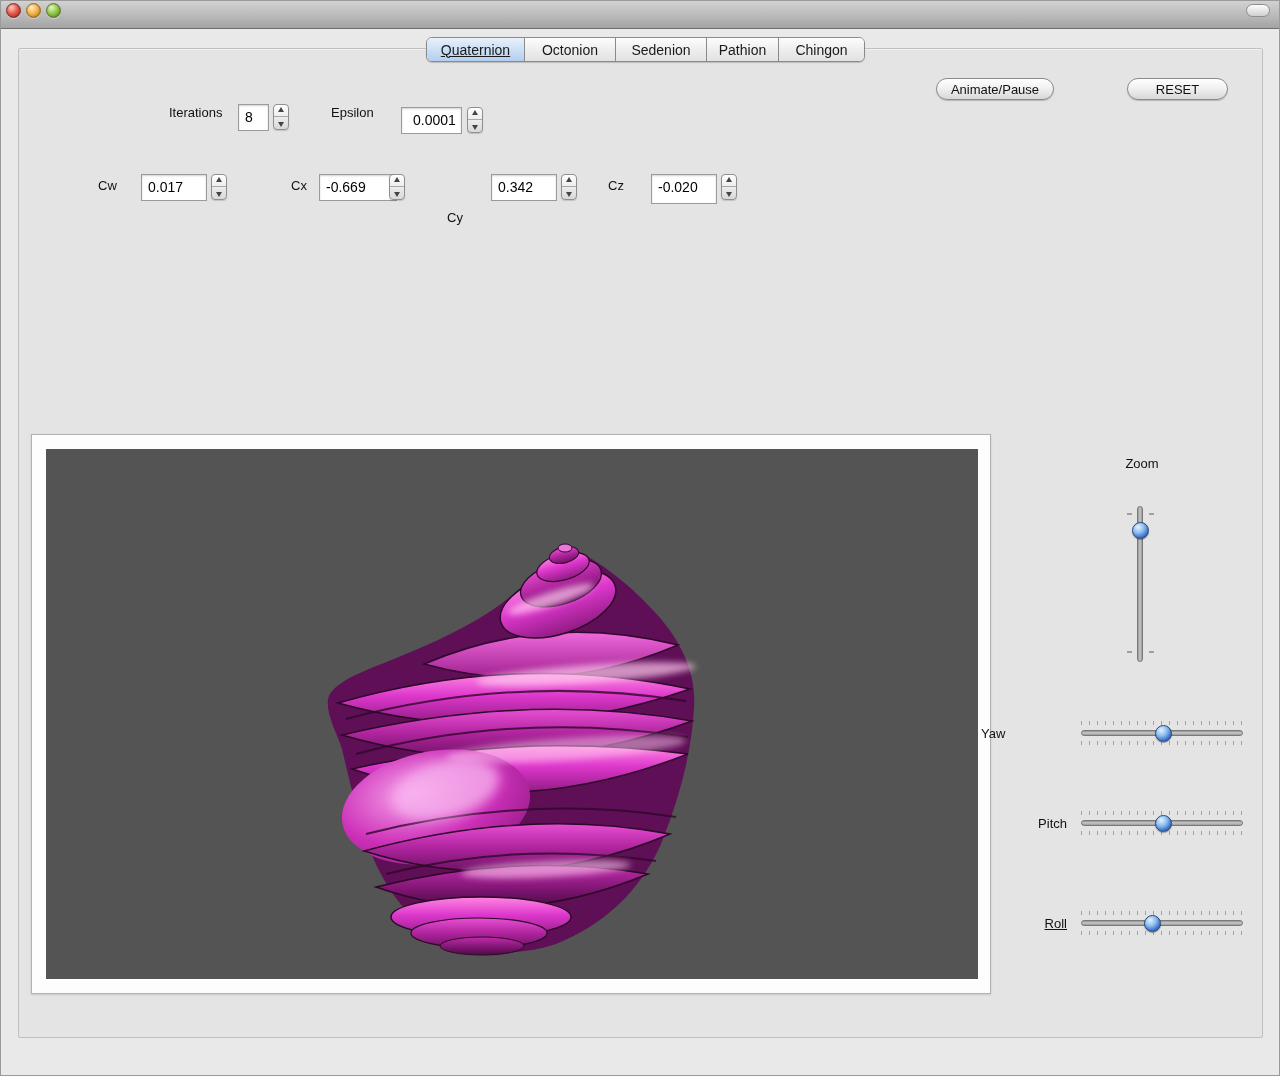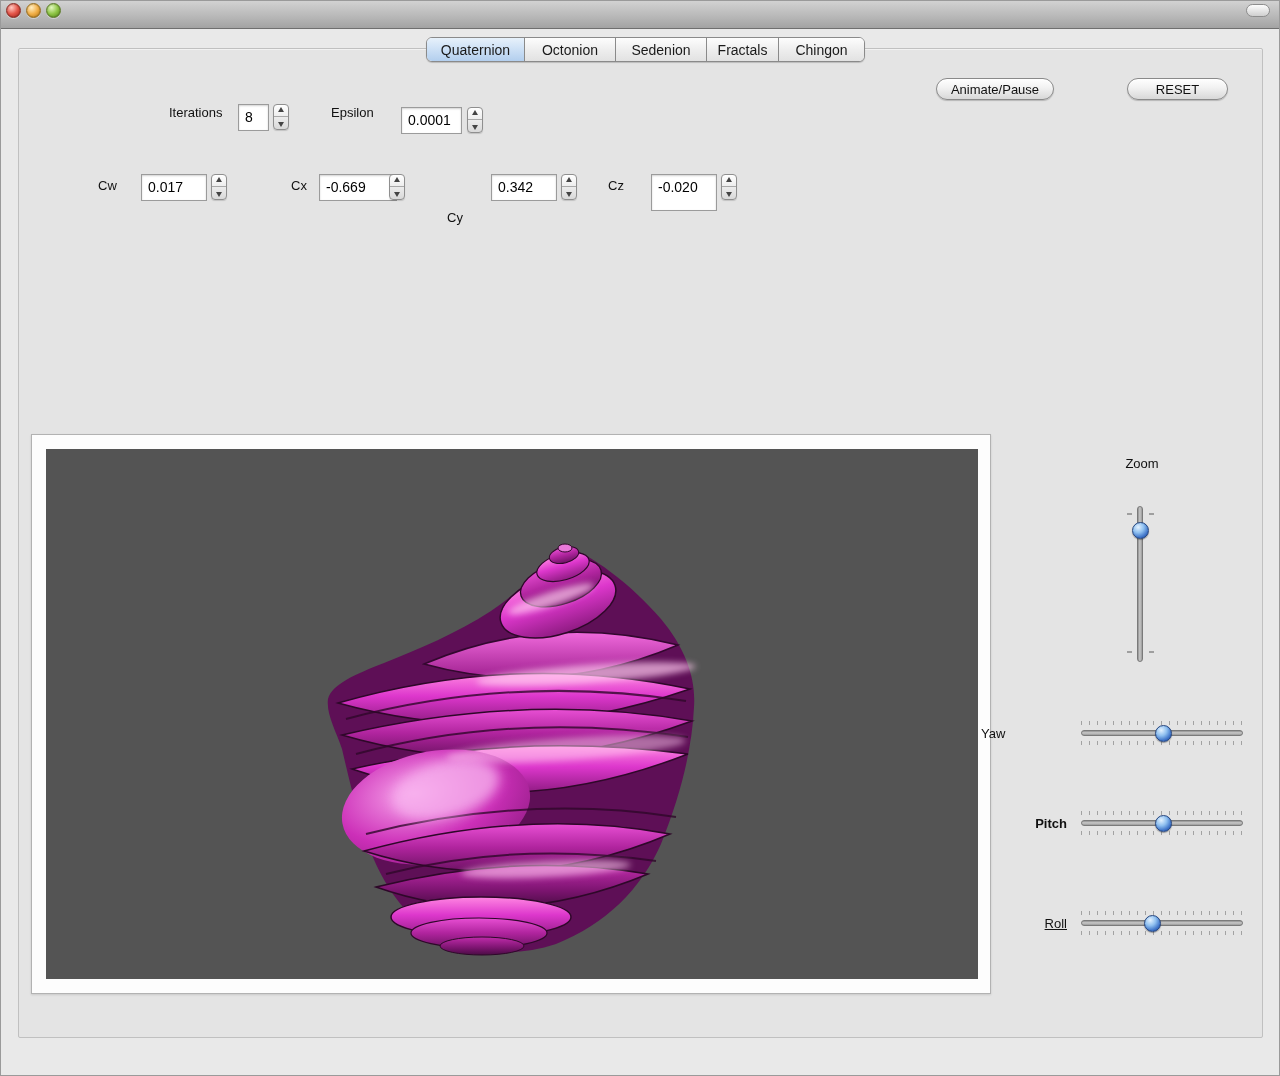--- a/index.html
+++ b/index.html
@@ -28,21 +28,21 @@
     box-shadow:inset 0 1px 0 #f2f2f2;box-sizing:border-box;}
 
   
   .tabs{position:absolute;left:425px;top:36px;height:23px;display:flex;
     border:1px solid #8a8a8a;border-radius:6px;overflow:hidden;
     box-shadow:0 1px 1px rgba(0,0,0,.18);background:#fff;}
   .tab{height:23px;display:flex;align-items:center;justify-content:center;
     font-size:14px;color:#1a1a1a;background:linear-gradient(#fdfdfd,#eee 50%,#e2e2e2);
     border-right:1px solid #8a8a8a;cursor:default;box-sizing:border-box;}
   .tab:last-child{border-right:none;}
-  .tab.selected{background:linear-gradient(#e7f1fb,#cfe2f6 45%,#b3cfee);}
+  .tab.selected{background:linear-gradient(#e7f1fb,#cfe2f6 45%,#b3cfee);text-decoration:underline;}
   .tab.w1{width:98px}.tab.w2{width:91px}.tab.w3{width:91px}.tab.w4{width:72px}.tab.w5{width:85px}
 
   
   .lbl{position:absolute;font-size:13px;color:#111;}
   .field{position:absolute;background:#fff;border:1px solid #9b9b9b;
     box-shadow:inset 0 1px 2px rgba(0,0,0,.18);font-size:14px;color:#000;
     padding:4px 0 0 6px;box-sizing:border-box;}
   .stepper{position:absolute;width:16px;height:26px;border:1px solid #8f8f8f;border-radius:4px;
     background:linear-gradient(#ffffff,#d9d9d9);box-shadow:0 1px 1px rgba(0,0,0,.15);
     display:flex;flex-direction:column;align-items:center;justify-content:space-around;box-sizing:border-box;}
@@ -91,34 +91,34 @@
     <div class="tl green"></div>
     <div class="pill"></div>
   </div>
 
   <div class="panel"></div>
 
   <div class="tabs">
     <div class="tab w1 selected">Quaternion</div>
     <div class="tab w2">Octonion</div>
     <div class="tab w3">Sedenion</div>
-    <div class="tab w4">Fractals</div>
+    <div class="tab w4">Pathion</div>
     <div class="tab w5">Chingon</div>
   </div>
 
   <div class="lbl" style="left:168px;top:104px;">Iterations</div>
   <div class="field" style="left:237px;top:103px;width:31px;height:27px;">8</div>
   <div class="stepper" style="left:272px;top:103px;">
     <div class="arr-up"></div>
     <div class="sep"></div>
     <div class="arr-dn"></div>
   </div>
 
   <div class="lbl" style="left:330px;top:104px;">Epsilon</div>
-  <div class="field" style="left:400px;top:106px;width:61px;height:27px;">0.0001</div>
+  <div class="field" style="left:400px;top:106px;width:61px;height:27px;text-align:center;">0.0001</div>
   <div class="stepper" style="left:466px;top:106px;">
     <div class="arr-up"></div>
     <div class="sep"></div>
     <div class="arr-dn"></div>
   </div>
 
   <div class="lbl" style="left:97px;top:177px;">Cw</div>
   <div class="field" style="left:140px;top:173px;width:66px;height:27px;">0.017</div>
   <div class="stepper" style="left:210px;top:173px;">
     <div class="arr-up"></div>
@@ -136,21 +136,21 @@
 
   <div class="lbl" style="left:446px;top:177px;margin-top:32px;">Cy</div>
   <div class="field" style="left:490px;top:173px;width:66px;height:27px;">0.342</div>
   <div class="stepper" style="left:560px;top:173px;">
     <div class="arr-up"></div>
     <div class="sep"></div>
     <div class="arr-dn"></div>
   </div>
 
   <div class="lbl" style="left:607px;top:177px;">Cz</div>
-  <div class="field" style="left:650px;top:173px;width:66px;height:37px;">-0.020</div>
+  <div class="field" style="left:650px;top:173px;width:66px;height:30px;">-0.020</div>
   <div class="stepper" style="left:720px;top:173px;">
     <div class="arr-up"></div>
     <div class="sep"></div>
     <div class="arr-dn"></div>
   </div>
 
   <div class="mac-btn" style="left:935px;top:77px;width:118px;">Animate/Pause</div>
   <div class="mac-btn" style="left:1126px;top:77px;width:101px;">RESET</div>
 
   <div class="frame">
@@ -242,21 +242,21 @@
     <div class="thumb" style="top: 15%;"></div>
   </div>
 
   <div class="slider-label" style="left:980px;top:725px;width:66px;text-align:left;">Yaw</div>
   <div class="ticks" style="left:1080px;top:720px;"></div>
   <div class="ticks" style="left:1080px;top:740px;"></div>
   <div class="htrack" style="left:1080px;top:729px;">
     <div class="thumb" style="left: 51%;"></div>
   </div>
 
-  <div class="slider-label" style="left:1000px;top:815px;width:66px;text-align:right;font-weight:bold;">Pitch</div>
+  <div class="slider-label" style="left:1000px;top:815px;width:66px;text-align:right;">Pitch</div>
   <div class="ticks" style="left:1080px;top:810px;"></div>
   <div class="ticks" style="left:1080px;top:830px;"></div>
   <div class="htrack" style="left:1080px;top:819px;">
     <div class="thumb" style="left: 51%;"></div>
   </div>
 
   <div class="slider-label" style="left:1000px;top:915px;width:66px;text-align:right;text-decoration:underline;">Roll</div>
   <div class="ticks" style="left:1080px;top:910px;"></div>
   <div class="ticks" style="left:1080px;top:930px;"></div>
   <div class="htrack" style="left:1080px;top:919px;">

